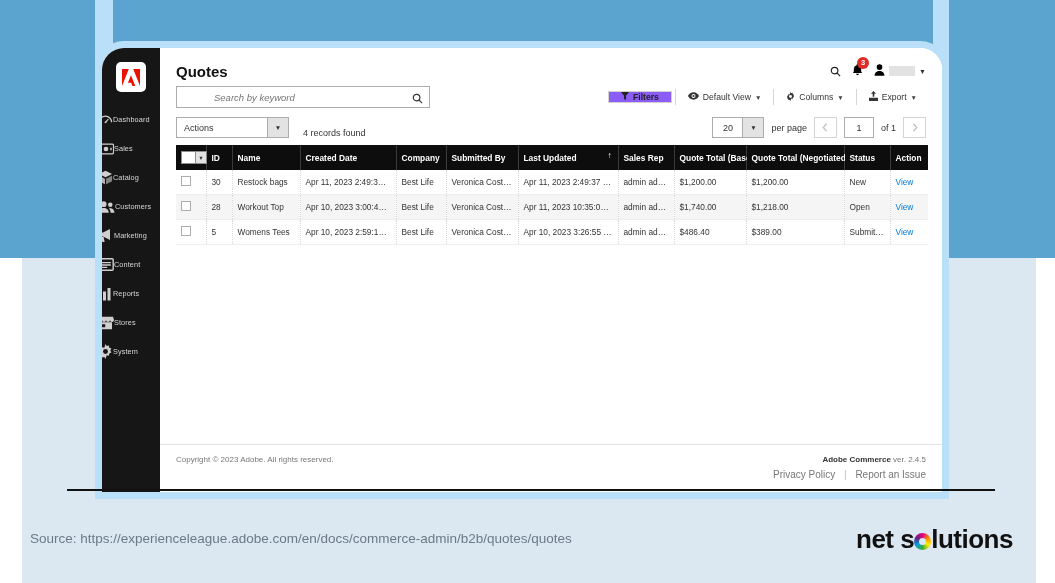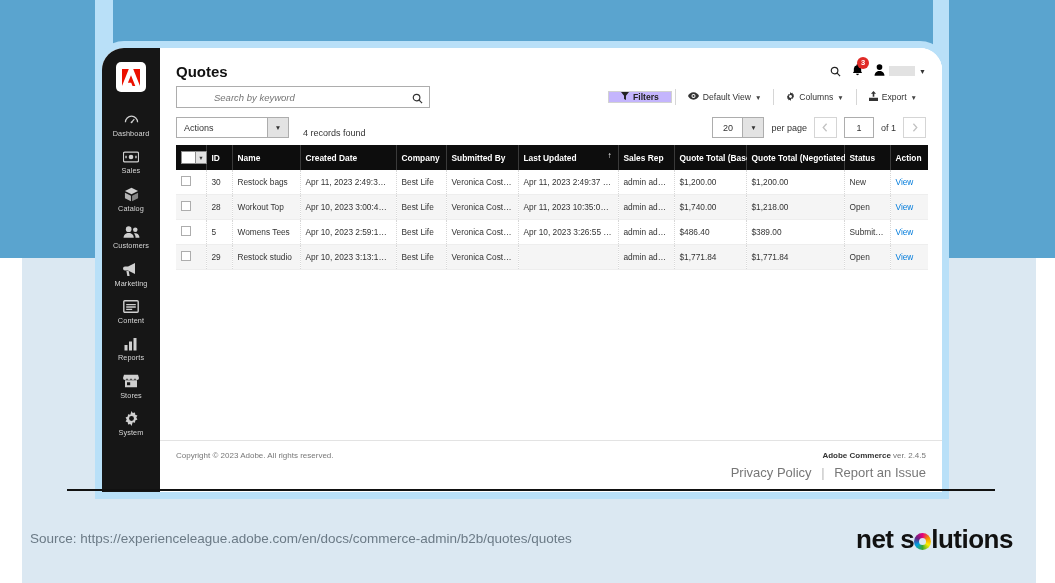--- a/index.html
+++ b/index.html
@@ -59,21 +59,21 @@
     display: flex; flex-direction: column; align-items: center;
   }
   .logo-tile {
     width: 30px; height: 30px; margin: 8px 0 14px 0;
     background: #ffffff; border-radius: 5px;
     display: flex; align-items: center; justify-content: center;
   }
   .logo-tile svg { display: block; }
   .nav-item {
     width: 70px; padding: 5px 2px 5px 2px;
-    display: flex; flex-direction: column; align-items: center;
+    display: flex; align-items: center;
     cursor: pointer;
   }
   .nav-item .ico {
     color: #cfcfcf; display: flex; align-items: center; justify-content: center;
     height: 17px; margin-bottom: 2px;
   }
   .nav-item .ico svg { display: block; }
   .nav-label {
     color: #d6d6d6; font-size: 7.3px; line-height: 8.4px;
     text-align: center; letter-spacing: .1px;
@@ -124,21 +124,21 @@
   .search-box .mag {
     position: absolute; right: 6px; top: 3px; color: #333;
   }
   .toolbar { display: flex; align-items: center; gap: 0; }
   .tb-btn {
     display: flex; align-items: center; gap: 4px;
     font-size: 8.6px; color: #333; cursor: pointer;
     padding: 4px 9px; white-space: nowrap;
   }
   .tb-btn.filters {
-    background: #c4b5fd; border: 1px solid #d2d2d2;
+    background: #8b5cf6; border: 1px solid #d2d2d2;
     font-weight: bold; padding: 0 12px; color: #222;
   }
   .tb-sep { width: 1px; height: 16px; background: #d6d6d6; margin: 0 3px; }
   .tb-btn .caret2 { font-size: 6.5px; color: #444; }
 
   
   .actions-row {
     display: flex; align-items: center; justify-content: space-between;
     padding: 9px 16px 7px 16px;
   }
@@ -215,21 +215,21 @@
   .admin-footer {
     margin-top: auto;
     border-top: 1px solid #e3e3e3;
     padding: 10px 16px 12px 16px;
     display: flex; align-items: flex-start; justify-content: space-between;
   }
   .copyright { font-size: 8px; color: #777; }
   .footer-right { text-align: right; }
   .ver-line { font-size: 8px; color: #777; }
   .ver-line b { color: #333; }
-  .footer-links { font-size: 13px; color: #777; margin-top: 5px; }
+  .footer-links { font-size: 10px; color: #777; margin-top: 5px; }
   .footer-links span { cursor: pointer; }
   .footer-links .div { margin: 0 6px; color: #bbb; }
 
   
   .rule {
     position: absolute; left: 67px; top: 489px;
     width: 928px; height: 2px; background: #111;
   }
   .source-text {
     position: absolute; left: 30px; top: 531px;
@@ -568,34 +568,20 @@
               <td>Apr 10, 2023 2:59:10 PM</td>
               <td>Best Life</td>
               <td>Veronica Costello</td>
               <td>Apr 10, 2023 3:26:55 PM</td>
               <td>admin admin</td>
               <td>$486.40</td>
               <td>$389.00</td>
               <td>Submitted</td>
               <td><span class="view-link">View</span></td>
             </tr>
-            <tr>
-              <td><span class="cb"></span></td>
-              <td>29</td>
-              <td>Restock studio</td>
-              <td>Apr 10, 2023 3:13:10 PM</td>
-              <td>Best Life</td>
-              <td>Veronica Costello</td>
-              <td></td>
-              <td>admin admin</td>
-              <td>$1,771.84</td>
-              <td>$1,771.84</td>
-              <td>Open</td>
-              <td><span class="view-link">View</span></td>
-            </tr>
           </tbody>
         </table>
       </div>
 
       <div class="admin-footer">
         <div class="copyright">Copyright © 2023 Adobe. All rights reserved.</div>
         <div class="footer-right">
           <div class="ver-line">
             <b>Adobe Commerce</b>
             <span>ver. 2.4.5</span>

